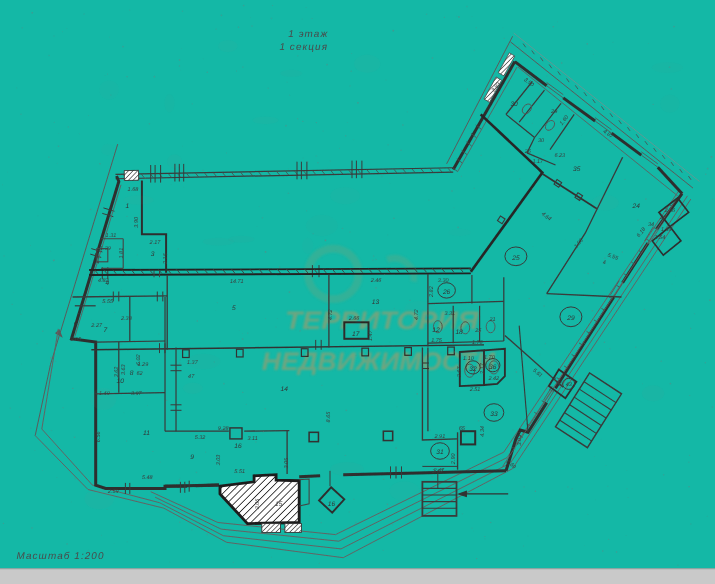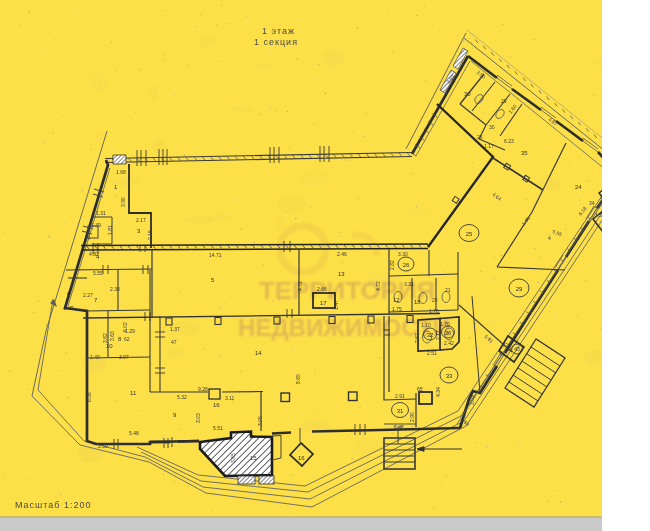--- a/index.html
+++ b/index.html
@@ -1,17 +1,17 @@
 <!DOCTYPE html>
 <html><head>
 <meta charset="utf-8">
 <style>
 html,body{margin:0;padding:0;background:#fff;}
-#page{position:relative;width:602px;height:531px;background:#fde047;overflow:hidden;
-font-family:"Liberation Sans", sans-serif;}
+#page{position:relative;width:650px;height:531px;background:#14b8a6;overflow:hidden;
+font-family:"Liberation Sans", sans-serif;font-style:italic;}
 svg{position:absolute;left:0;top:0;}
 .dim{font-family:"Liberation Sans",sans-serif;font-size:5px;fill:#3c3c3c;}
 .rm{font-family:"Liberation Sans",sans-serif;font-size:6px;fill:#333;}
 .hdr{font-family:"Liberation Sans",sans-serif;font-size:9px;fill:#4a4a4a;letter-spacing:1px;}
 </style>
 </head>
 <body>
 <div id="page">
 <svg width="650" height="531" viewBox="0 0 650 531">
 <defs>

